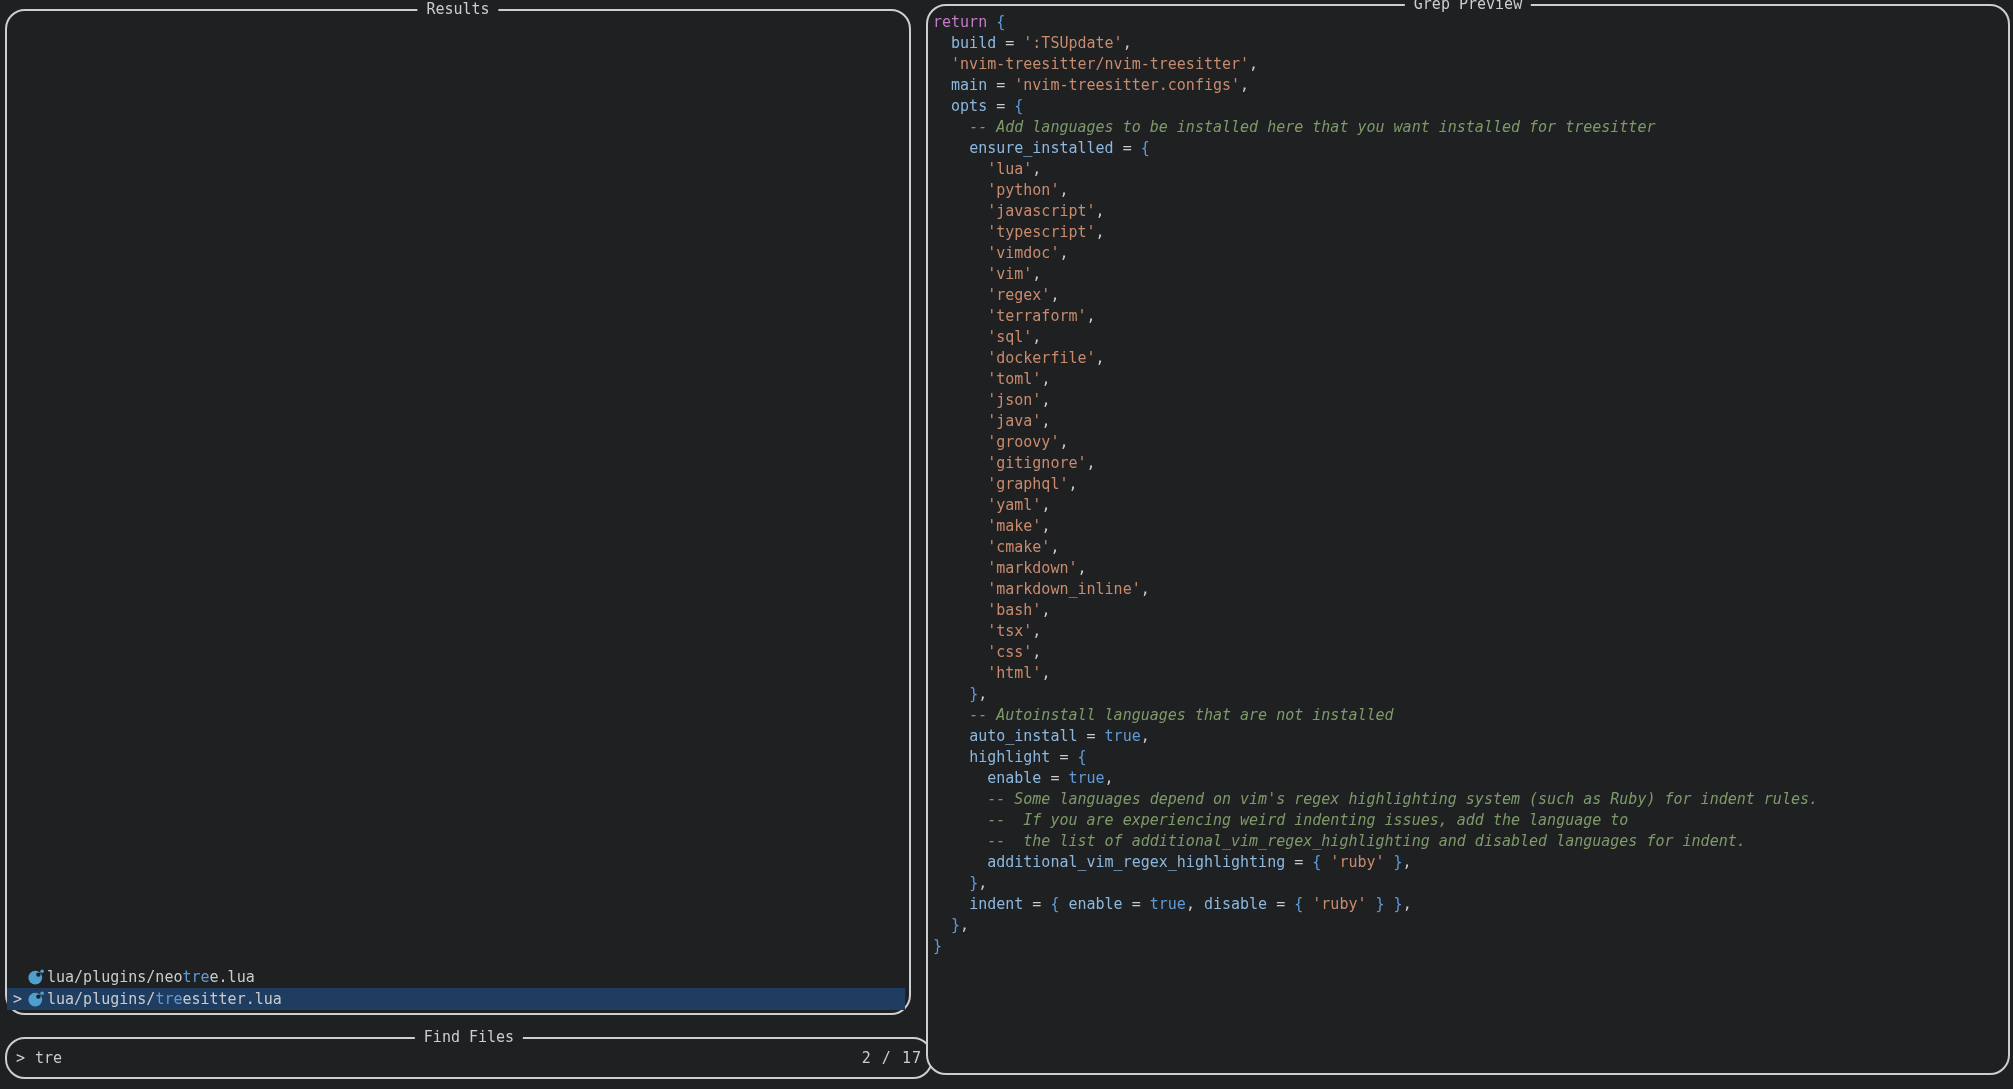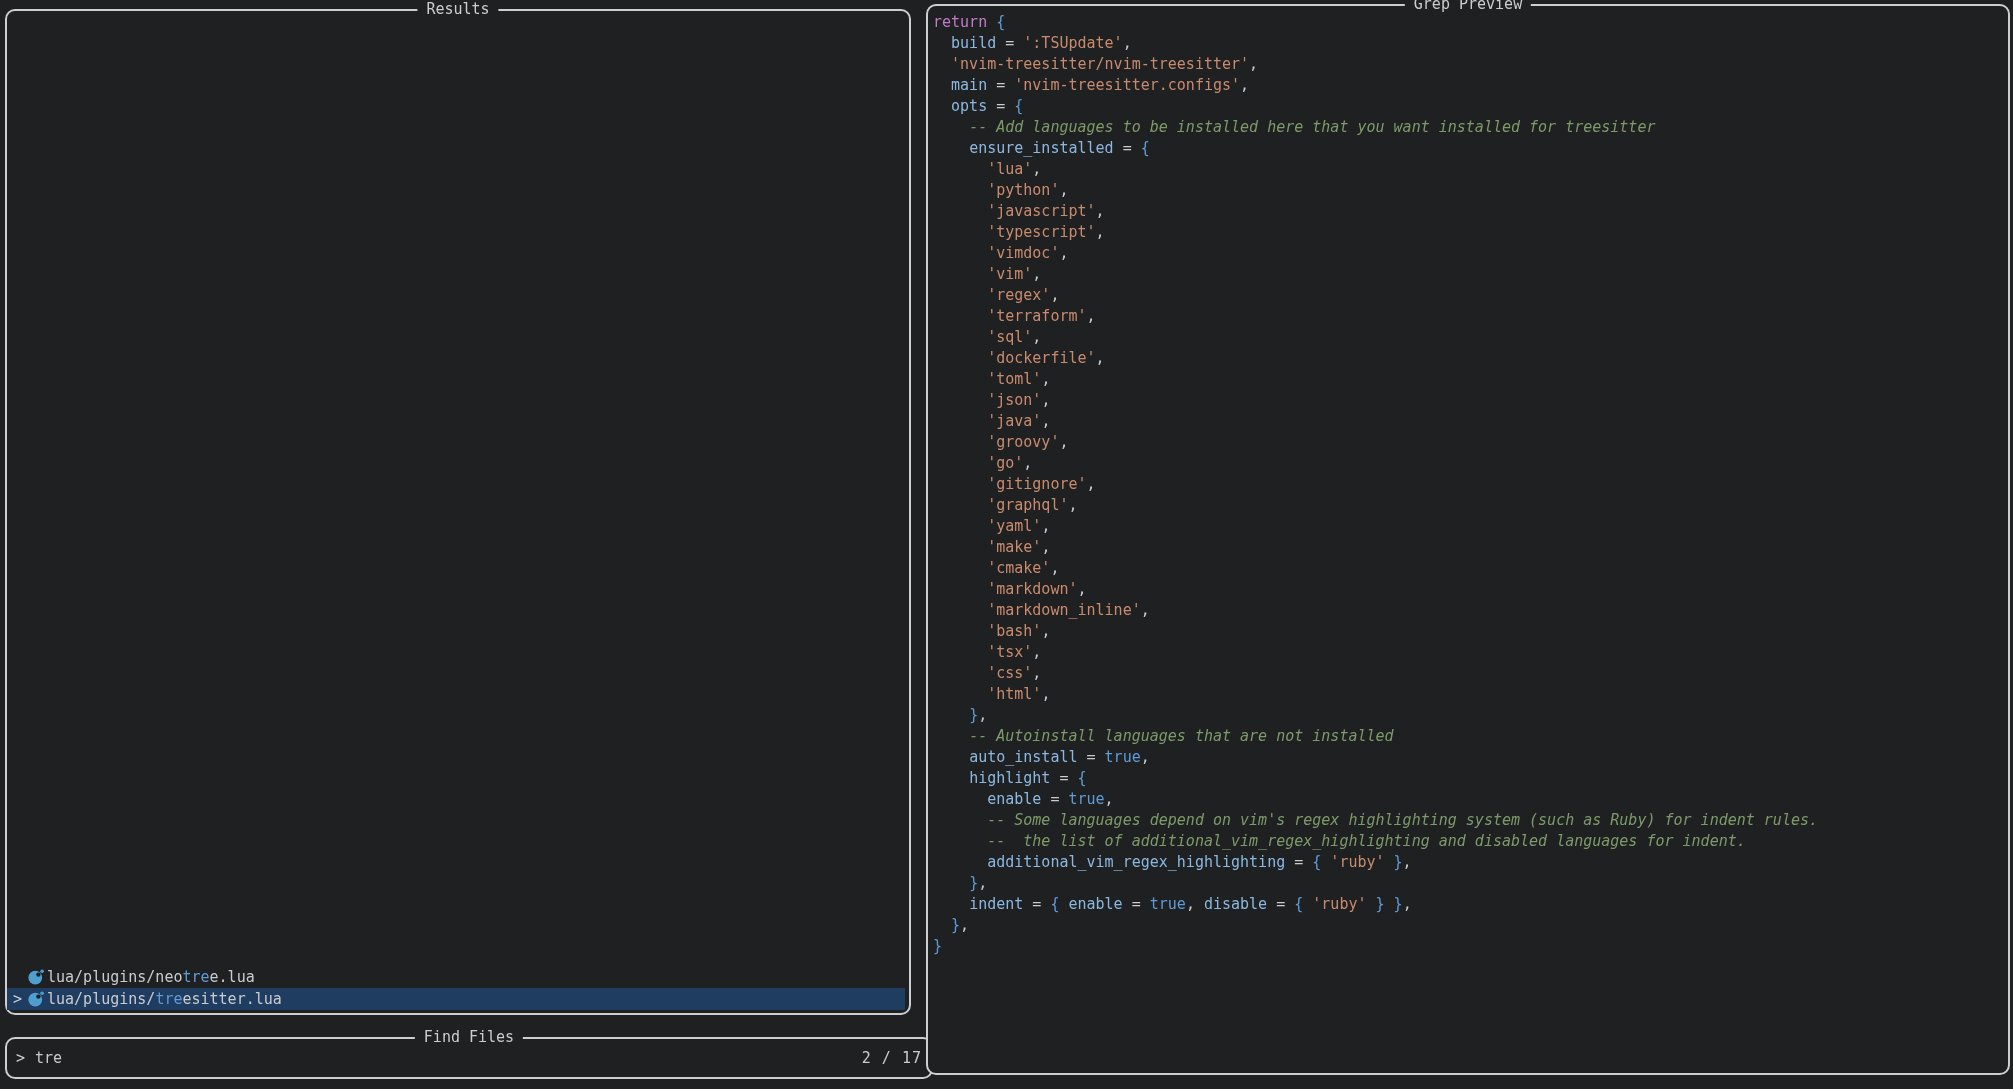--- a/index.html
+++ b/index.html
@@ -8,21 +8,21 @@
     background: var(--bg, #1f2022);
     font-family: "DejaVu Sans Mono", "Liberation Mono", monospace;
     font-variant-ligatures: none;
     overflow: hidden;
   }
   .canvas { position: relative; width: 2013px; height: 1089px; background: var(--bg); }
 
   .panel {
     position: absolute;
     border: 2px solid var(--border);
-    border-radius: 10px;
+    border-radius: 20px;
     background: var(--bg);
   }
   .panel-title {
     position: absolute;
     top: -11px; left: 50%;
     transform: translateX(-50%);
     background: var(--bg);
     color: var(--title);
     font-size: 15px; line-height: 19px;
     padding: 0 9px;
@@ -135,38 +135,38 @@
         <div class="code-line"><span class="tok-pn">      </span><span class="tok-str">'vimdoc'</span><span class="tok-pn">,</span></div>
         <div class="code-line"><span class="tok-pn">      </span><span class="tok-str">'vim'</span><span class="tok-pn">,</span></div>
         <div class="code-line"><span class="tok-pn">      </span><span class="tok-str">'regex'</span><span class="tok-pn">,</span></div>
         <div class="code-line"><span class="tok-pn">      </span><span class="tok-str">'terraform'</span><span class="tok-pn">,</span></div>
         <div class="code-line"><span class="tok-pn">      </span><span class="tok-str">'sql'</span><span class="tok-pn">,</span></div>
         <div class="code-line"><span class="tok-pn">      </span><span class="tok-str">'dockerfile'</span><span class="tok-pn">,</span></div>
         <div class="code-line"><span class="tok-pn">      </span><span class="tok-str">'toml'</span><span class="tok-pn">,</span></div>
         <div class="code-line"><span class="tok-pn">      </span><span class="tok-str">'json'</span><span class="tok-pn">,</span></div>
         <div class="code-line"><span class="tok-pn">      </span><span class="tok-str">'java'</span><span class="tok-pn">,</span></div>
         <div class="code-line"><span class="tok-pn">      </span><span class="tok-str">'groovy'</span><span class="tok-pn">,</span></div>
-        <div class="code-line"><span class="tok-pn">      </span><span class="tok-str">'go'</span><span class="tok-pn">,</span></div>
         <div class="code-line"><span class="tok-pn">      </span><span class="tok-str">'gitignore'</span><span class="tok-pn">,</span></div>
         <div class="code-line"><span class="tok-pn">      </span><span class="tok-str">'graphql'</span><span class="tok-pn">,</span></div>
         <div class="code-line"><span class="tok-pn">      </span><span class="tok-str">'yaml'</span><span class="tok-pn">,</span></div>
         <div class="code-line"><span class="tok-pn">      </span><span class="tok-str">'make'</span><span class="tok-pn">,</span></div>
         <div class="code-line"><span class="tok-pn">      </span><span class="tok-str">'cmake'</span><span class="tok-pn">,</span></div>
         <div class="code-line"><span class="tok-pn">      </span><span class="tok-str">'markdown'</span><span class="tok-pn">,</span></div>
         <div class="code-line"><span class="tok-pn">      </span><span class="tok-str">'markdown_inline'</span><span class="tok-pn">,</span></div>
         <div class="code-line"><span class="tok-pn">      </span><span class="tok-str">'bash'</span><span class="tok-pn">,</span></div>
         <div class="code-line"><span class="tok-pn">      </span><span class="tok-str">'tsx'</span><span class="tok-pn">,</span></div>
         <div class="code-line"><span class="tok-pn">      </span><span class="tok-str">'css'</span><span class="tok-pn">,</span></div>
         <div class="code-line"><span class="tok-pn">      </span><span class="tok-str">'html'</span><span class="tok-pn">,</span></div>
         <div class="code-line"><span class="tok-pn">    </span><span class="tok-br">}</span><span class="tok-pn">,</span></div>
         <div class="code-line"><span class="tok-pn">    </span><span class="tok-cmt">-- Autoinstall languages that are not installed</span></div>
         <div class="code-line"><span class="tok-pn">    </span><span class="tok-fld">auto_install</span><span class="tok-pn"> = </span><span class="tok-bool">true</span><span class="tok-pn">,</span></div>
         <div class="code-line"><span class="tok-pn">    </span><span class="tok-fld">highlight</span><span class="tok-pn"> = </span><span class="tok-br">{</span></div>
         <div class="code-line"><span class="tok-pn">      </span><span class="tok-fld">enable</span><span class="tok-pn"> = </span><span class="tok-bool">true</span><span class="tok-pn">,</span></div>
         <div class="code-line"><span class="tok-pn">      </span><span class="tok-cmt">-- Some languages depend on vim's regex highlighting system (such as Ruby) for indent rules.</span></div>
+        <div class="code-line"><span class="tok-pn">      </span><span class="tok-cmt">--  If you are experiencing weird indenting issues, add the language to</span></div>
         <div class="code-line"><span class="tok-pn">      </span><span class="tok-cmt">--  the list of additional_vim_regex_highlighting and disabled languages for indent.</span></div>
         <div class="code-line"><span class="tok-pn">      </span><span class="tok-fld">additional_vim_regex_highlighting</span><span class="tok-pn"> = </span><span class="tok-br">{</span><span class="tok-pn"> </span><span class="tok-str">'ruby'</span><span class="tok-pn"> </span><span class="tok-br">}</span><span class="tok-pn">,</span></div>
         <div class="code-line"><span class="tok-pn">    </span><span class="tok-br">}</span><span class="tok-pn">,</span></div>
         <div class="code-line"><span class="tok-pn">    </span><span class="tok-fld">indent</span><span class="tok-pn"> = </span><span class="tok-br">{</span><span class="tok-pn"> </span><span class="tok-fld">enable</span><span class="tok-pn"> = </span><span class="tok-bool">true</span><span class="tok-pn">, </span><span class="tok-fld">disable</span><span class="tok-pn"> = </span><span class="tok-br">{</span><span class="tok-pn"> </span><span class="tok-str">'ruby'</span><span class="tok-pn"> </span><span class="tok-br">}</span><span class="tok-pn"> </span><span class="tok-br">}</span><span class="tok-pn">,</span></div>
         <div class="code-line"><span class="tok-pn">  </span><span class="tok-br">}</span><span class="tok-pn">,</span></div>
         <div class="code-line"><span class="tok-br">}</span></div>
       </div>
   </div>
 
 </div>

